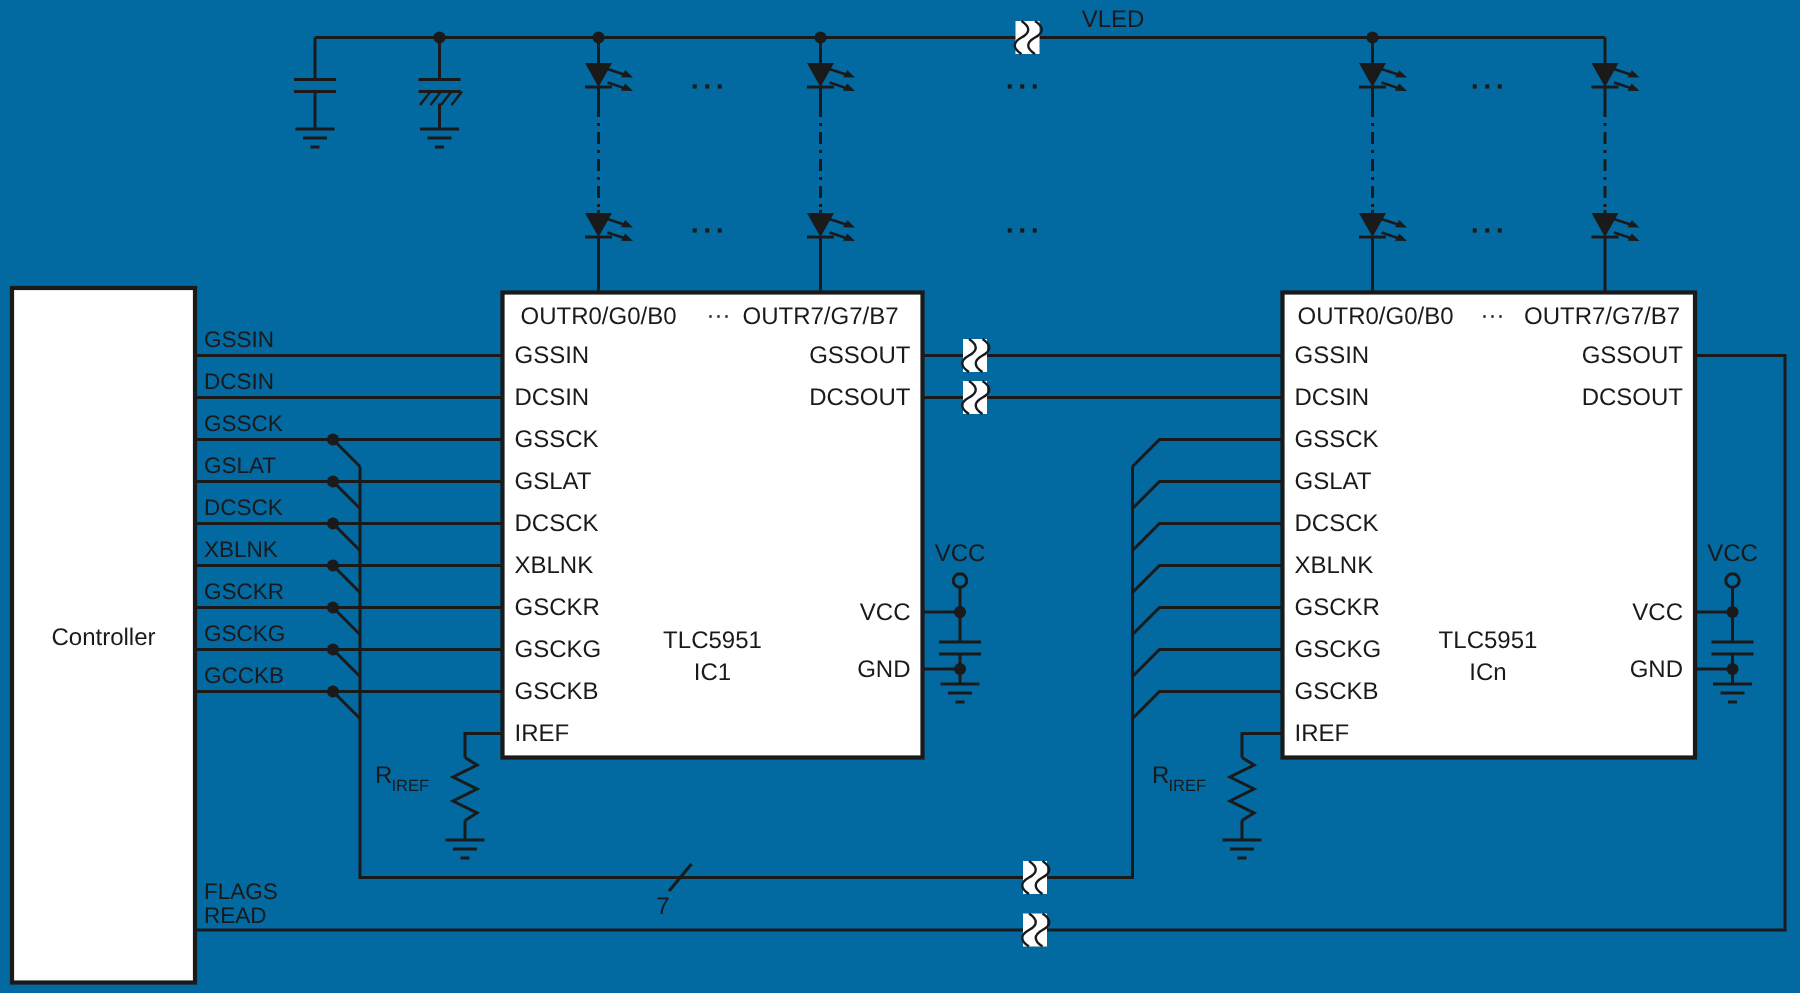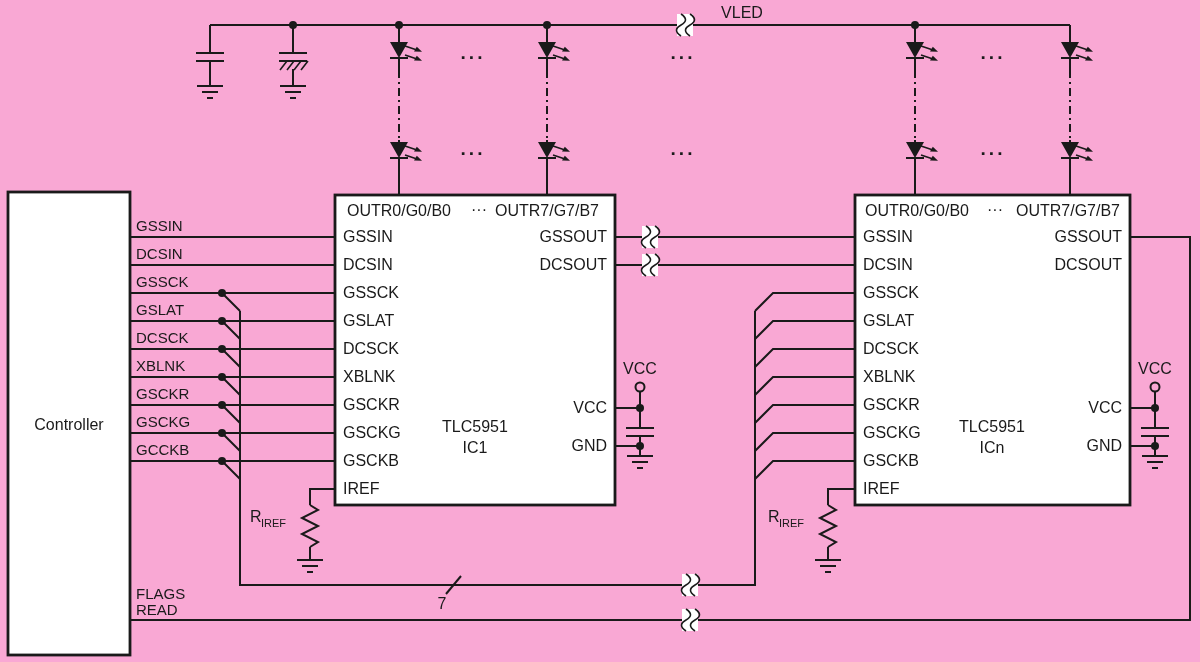--- a/index.html
+++ b/index.html
@@ -1,16 +1,16 @@
 <!DOCTYPE html>
 <html><head>
 <meta charset="utf-8">
 <style>
   html,body{margin:0;padding:0;background:#fff;}
-  .stage{width:1200px;height:662px;background:#f9a8d4;position:relative;overflow:hidden;}
+  .stage{width:1200px;height:662px;background:#0369a1;position:relative;overflow:hidden;}
   svg{display:block;}
   .wire{stroke:#1a1a1a;stroke-width:2;fill:none;}
   .thin{stroke:#1a1a1a;stroke-width:1.6;fill:none;}
   .box{stroke:#1a1a1a;stroke-width:2.8;fill:#fff;}
   .dot{fill:#1a1a1a;stroke:none;}
   .dashed{stroke-dasharray:8 4 2 4;}
   .mask{fill:#fff;stroke:none;}
   text{font-family:"Liberation Sans","DejaVu Sans",sans-serif;font-size:16px;fill:#1a1a1a;}
   .small{font-size:15px;}
   .sub{font-size:11px;}

